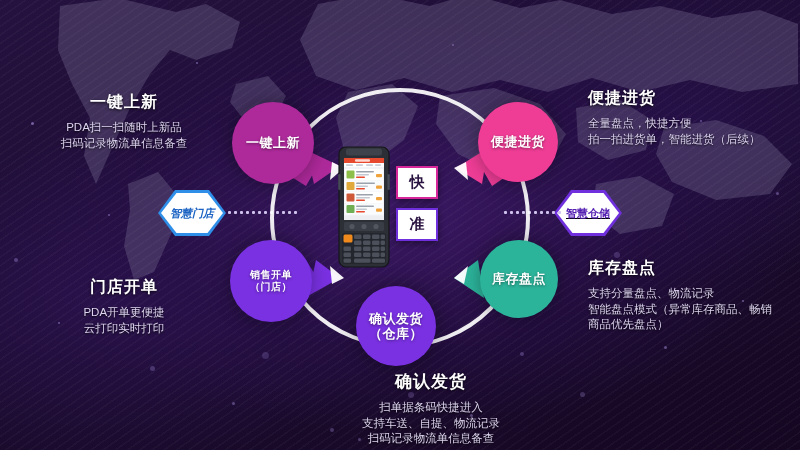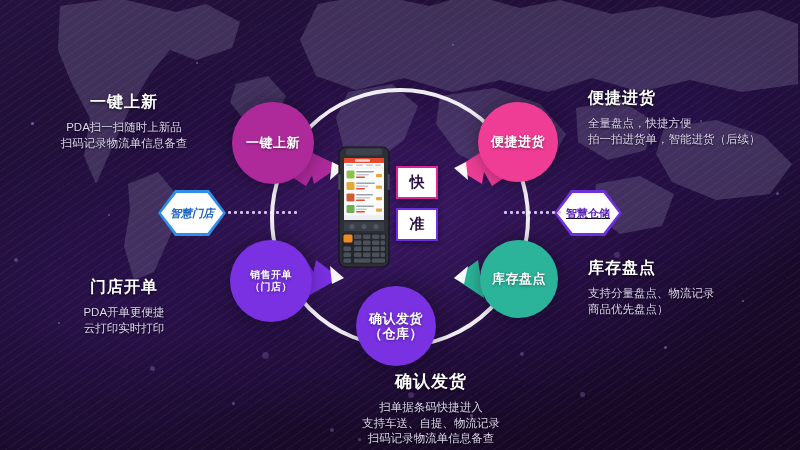--- a/index.html
+++ b/index.html
@@ -182,20 +182,21 @@
 
   <div class="block right" id="blk-tr">
     <div class="bhead">便捷进货</div>
     <div class="bline">全量盘点，快捷方便</div>
     <div class="bline">拍一拍进货单，智能进货（后续）</div>
   </div>
 
   <div class="block right" id="blk-br">
     <div class="bhead">库存盘点</div>
     <div class="bline">支持分量盘点、物流记录</div>
+    <div class="bline">智能盘点模式（异常库存商品、畅销</div>
     <div class="bline">商品优先盘点）</div>
   </div>
 
   <div class="block center-b" id="blk-bc">
     <div class="bhead">确认发货</div>
     <div class="bline">扫单据条码快捷进入</div>
     <div class="bline">支持车送、自提、物流记录</div>
     <div class="bline">扫码记录物流单信息备查</div>
   </div>
 

